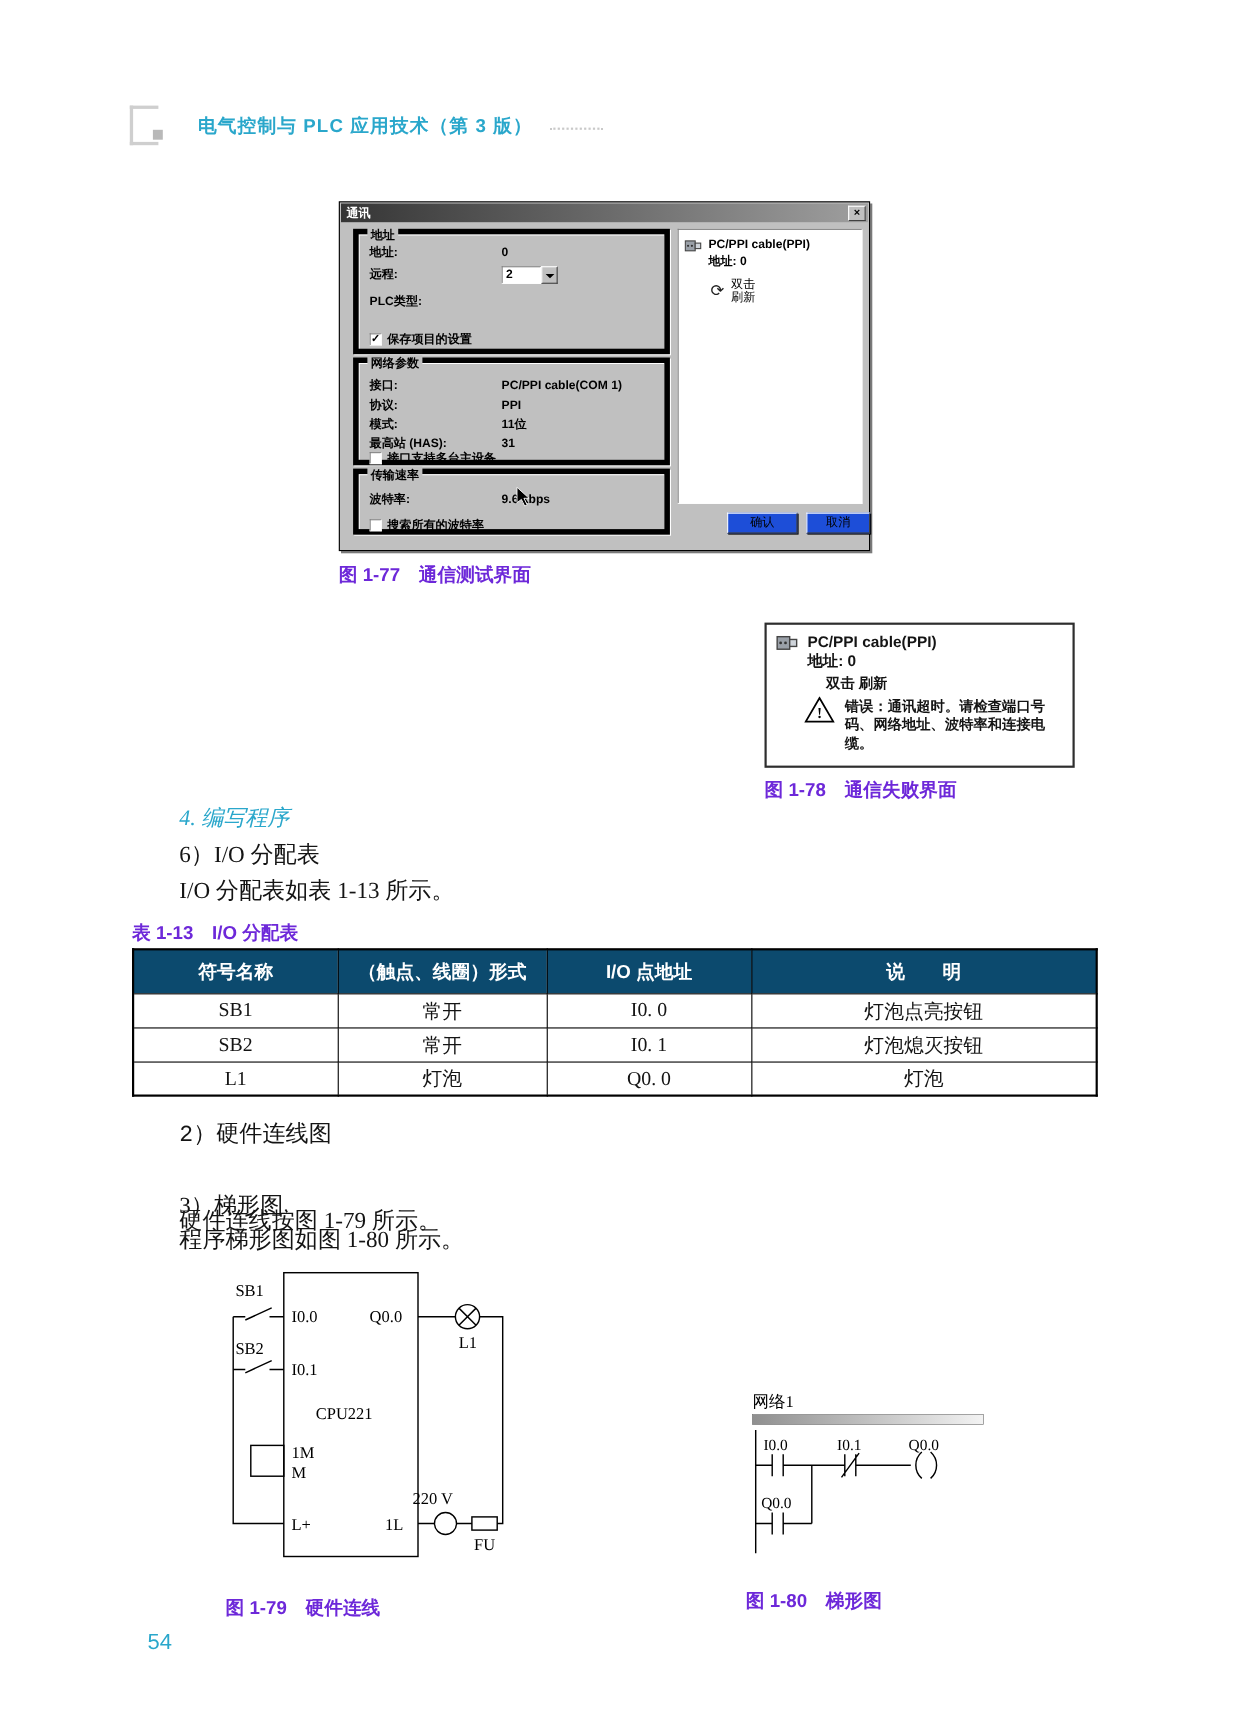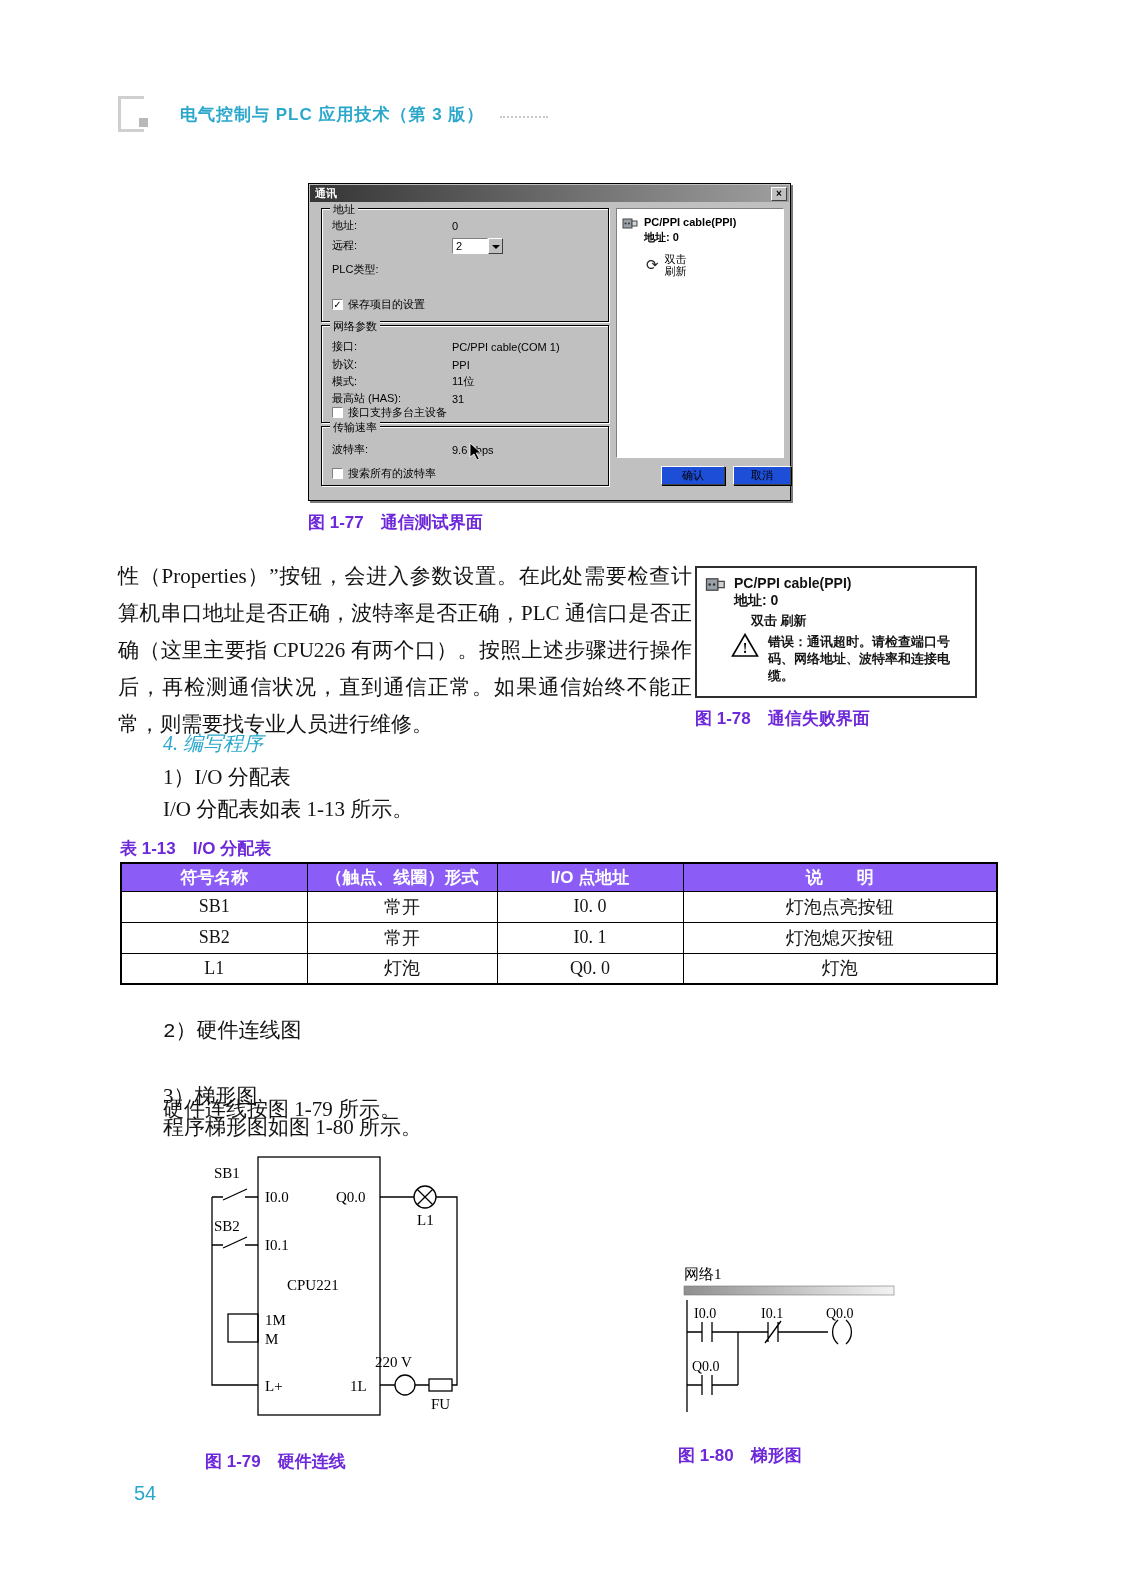--- a/index.html
+++ b/index.html
@@ -23,22 +23,22 @@
     border:1px solid #000; box-shadow:2px 2px 0 #7a7a7a;
     font-family:"Liberation Sans",sans-serif; font-size:11px; color:#000; }
   .titlebar { position:absolute; left:1px; top:1px; right:1px; height:17px;
     background:linear-gradient(to right,#353535,#9f9f9f);
     display:flex; align-items:center; padding:0 2px 0 5px; color:#fff; font-weight:bold; }
   .titlebar .t { flex:1; }
   .close-btn { width:16px; height:14px; background:#c0c0c0;
     border:1px solid; border-color:#fff #404040 #404040 #fff;
     font-size:10px; line-height:11px; text-align:center; color:#000; }
 
-  .group { position:absolute; border:1px solid #000000;
-    box-shadow:inset 1px 1px 0 #fff, 1px 1px 0 #fff; }
+  .group { position:absolute; border:5px solid #000000;
+    box-shadow:inset 1px 1px 0 #fff, 1px 1px 0 #fff;font-weight:bold; }
   .group-label { position:absolute; top:-7px; left:8px; background:#c0c0c0; padding:0 3px; }
   .g-addr { left:12px; top:24px; width:288px; height:114px; }
   .g-net  { left:12px; top:141px; width:288px; height:98px; }
   .g-rate { left:12px; top:242px; width:288px; height:60px; }
 
   .frow { position:absolute; left:10px; display:flex; align-items:center; height:17px; }
   .frow .lab { width:120px; }
   .r-a1 { top:8px; }  .r-a2 { top:28px; } .r-a3 { top:52px; }
   .r-n1 { top:12px; } .r-n2 { top:30px; } .r-n3 { top:47px; } .r-n4 { top:64px; }
   .r-b1 { top:14px; }
@@ -97,22 +97,22 @@
   .fp-name { font-weight:bold; font-size:14px; }
   .fp-addr { font-weight:bold; font-size:14px; margin-top:1px; }
   .fp-action { font-weight:bold; font-size:13px; margin:2px 0 3px 46px; }
   .fp-row2 { display:flex; gap:9px; margin-left:26px; align-items:flex-start; }
   .fp-error { font-weight:bold; font-size:13px; width:190px; line-height:17px; }
 
   
   .tbl-cap { left:120px; top:837px; width:876px; }
   table.iotable { position:absolute; left:120px; top:862px; width:876px;
     border-collapse:collapse; table-layout:fixed; border:2px solid #000; }
-  .iotable th { background:#8b5cf6; color:#fff; font-family:"Liberation Sans",sans-serif;
-    font-size:17px; font-weight:bold; height:28px; border:1px solid #000; }
+  .iotable th { background:#0c4a6e; color:#fff; font-family:"Liberation Sans",sans-serif;
+    font-size:17px; font-weight:bold; height:40px; border:1px solid #000; }
   .iotable td { font-size:18px; height:31px; text-align:center; border:1px solid #000; }
 
   
   .wiring-svg { left:205px; top:1148px; }
   .ladder-svg { left:678px; top:1262px; }
   svg text { font-family:"Liberation Serif", serif; fill:#000; }
   .dline { stroke:#000; stroke-width:1.3; fill:none; }
 
   .pagenum { left:134px; top:1482px; font-size:20px; color:#2AA7CB;
     font-family:"Liberation Sans",sans-serif; }
@@ -215,21 +215,20 @@
         </span>
       </div>
     </div>
 
     <span class="win-btn btn-ok">确认</span>
     <span class="win-btn btn-cancel">取消</span>
   </div>
 
   <div class="abs fig-cap cap77">图 1-77　通信测试界面</div>
 
-  <p class="abs para">性（Properties）”按钮，会进入参数设置。在此处需要检查计算机串口地址是否正确，波特率是否正确，PLC 通信口是否正确（这里主要指 CPU226 有两个口）。按照上述步骤进行操作后，再检测通信状况，直到通信正常。如果通信始终不能正常，则需要找专业人员进行维修。</p>
 
   <div class="abs fail-panel">
     <div class="fp-row1">
       <svg width="22" height="19" viewBox="0 0 17 15">
         <rect x="1" y="3" width="9" height="9" fill="#9aa0a8" stroke="#444"></rect>
         <rect x="10" y="5" width="5" height="5" fill="#cfd4da" stroke="#444"></rect>
         <circle cx="3.5" cy="7.5" r="1" fill="#333"></circle>
           <circle cx="7" cy="7.5" r="1" fill="#333"></circle>
       </svg>
       <div>
@@ -242,21 +241,21 @@
       <svg width="28" height="25" viewBox="0 0 28 25">
         <polygon points="14,1.5 26.5,23 1.5,23" fill="#fff" stroke="#000" stroke-width="1.6"></polygon>
         <text x="14" y="20" text-anchor="middle" font-size="14" font-weight="bold">!</text>
       </svg>
       <div class="fp-error">错误：通讯超时。请检查端口号码、网络地址、波特率和连接电缆。</div>
     </div>
   </div>
   <div class="abs fig-cap cap78">图 1-78　通信失败界面</div>
 
   <div class="abs sec">4. 编写程序</div>
-  <div class="abs item i1t">1）I/O 分配表</div>
+  <div class="abs item i1t">6）I/O 分配表</div>
   <div class="abs item i1x">I/O 分配表如表 1-13 所示。</div>
 
   <div class="abs fig-cap tbl-cap">表 1-13　I/O 分配表</div>
   <table class="iotable">
     <colgroup>
       <col style="width:186px">
         <col style="width:190px">
         <col style="width:186px">
         <col style="width:314px">
     </colgroup>

